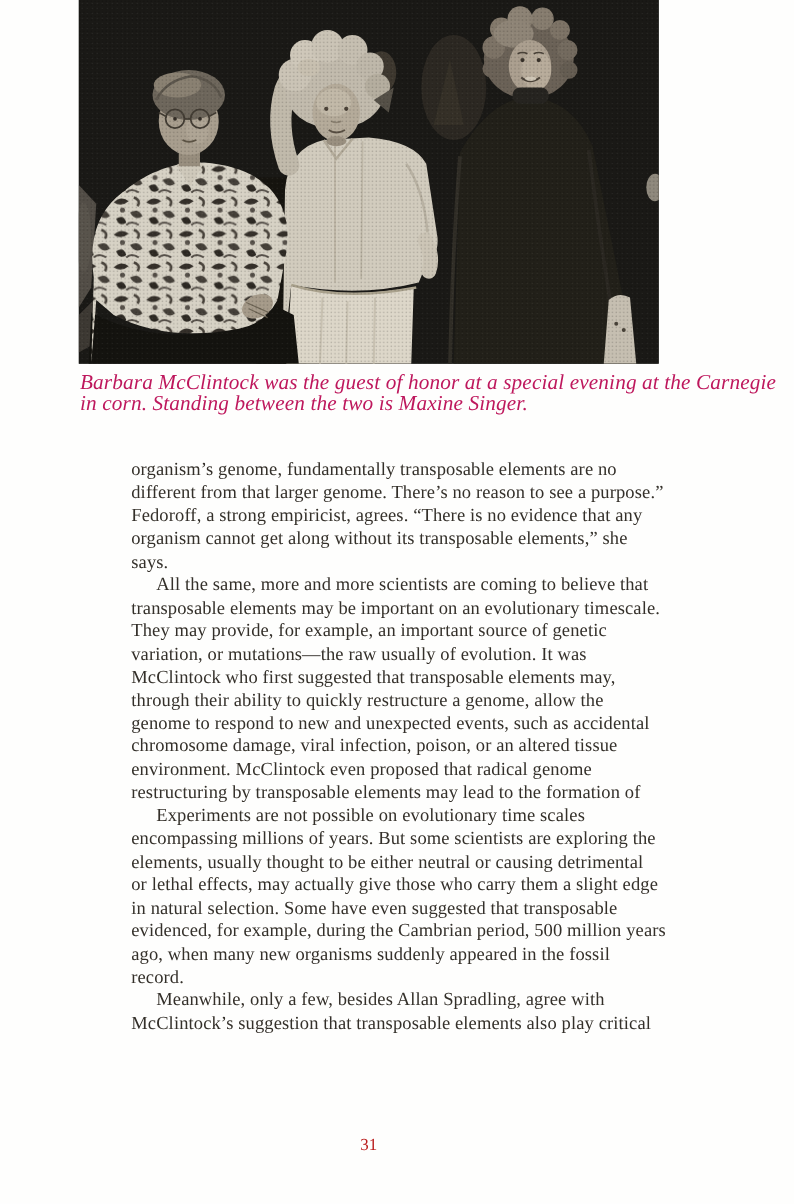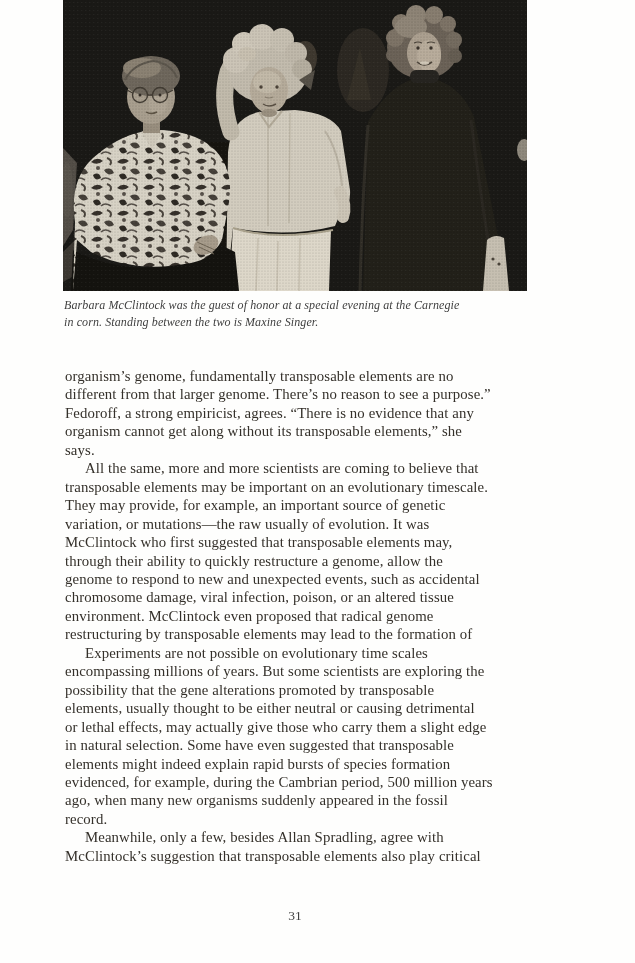--- a/index.html
+++ b/index.html
@@ -7,34 +7,34 @@
     position:relative; width:635px; height:963px; background:#fefefd;
     font-family:"Liberation Serif", serif; overflow:hidden;
   }
   .photo {
     position:absolute; left:63px; top:0; width:464px; height:291px; margin:0;
     background:#191815;
   }
   .photo svg { display:block; }
   .caption {
     position:absolute; left:64px; top:297px; width:480px;
-    font-style:italic; font-size:12px; line-height:17.4px;
-    color:#404040; letter-spacing:0.1px;
+    font-style:italic; font-size:17px; line-height:17.4px;
+    color:#be185d; letter-spacing:0.1px;
   }
   .caption .line { white-space:nowrap; }
   .body-text {
     position:absolute; left:65px; top:367px; width:478px;
     font-size:14.8px; line-height:18.45px; color:#34302a;
     letter-spacing:0.1px;
   }
-  .body-text .line { white-space:nowrap; }
+  .body-text .line { white-space:nowrap;margin-left:40px; }
   .para.indent .line:first-child { text-indent:20px; }
   .page-number {
     position:absolute; left:63px; top:908px; width:464px;
-    text-align:center; font-size:13.5px; color:#404040;
+    text-align:center; font-size:13.5px; color:#b91c1c;
   }
 </style>
 </head>
 <body>
 
 <div class="page">
 
   <figure class="photo">
     <svg viewBox="0 0 464 291" width="464" height="291">
       <defs>
@@ -173,25 +173,23 @@
         <div class="line">McClintock who first suggested that transposable elements may,</div>
         <div class="line">through their ability to quickly restructure a genome, allow the</div>
         <div class="line">genome to respond to new and unexpected events, such as accidental</div>
         <div class="line">chromosome damage, viral infection, poison, or an altered tissue</div>
         <div class="line">environment. McClintock even proposed that radical genome</div>
         <div class="line">restructuring by transposable elements may lead to the formation of</div>
       </div>
       <div class="para indent">
         <div class="line">Experiments are not possible on evolutionary time scales</div>
         <div class="line">encompassing millions of years. But some scientists are exploring the</div>
-        <div class="line">possibility that the gene alterations promoted by transposable</div>
         <div class="line">elements, usually thought to be either neutral or causing detrimental</div>
         <div class="line">or lethal effects, may actually give those who carry them a slight edge</div>
         <div class="line">in natural selection. Some have even suggested that transposable</div>
-        <div class="line">elements might indeed explain rapid bursts of species formation</div>
         <div class="line">evidenced, for example, during the Cambrian period, 500 million years</div>
         <div class="line">ago, when many new organisms suddenly appeared in the fossil</div>
         <div class="line">record.</div>
       </div>
       <div class="para indent">
         <div class="line">Meanwhile, only a few, besides Allan Spradling, agree with</div>
         <div class="line">McClintock’s suggestion that transposable elements also play critical</div>
       </div>
     </main>
 

